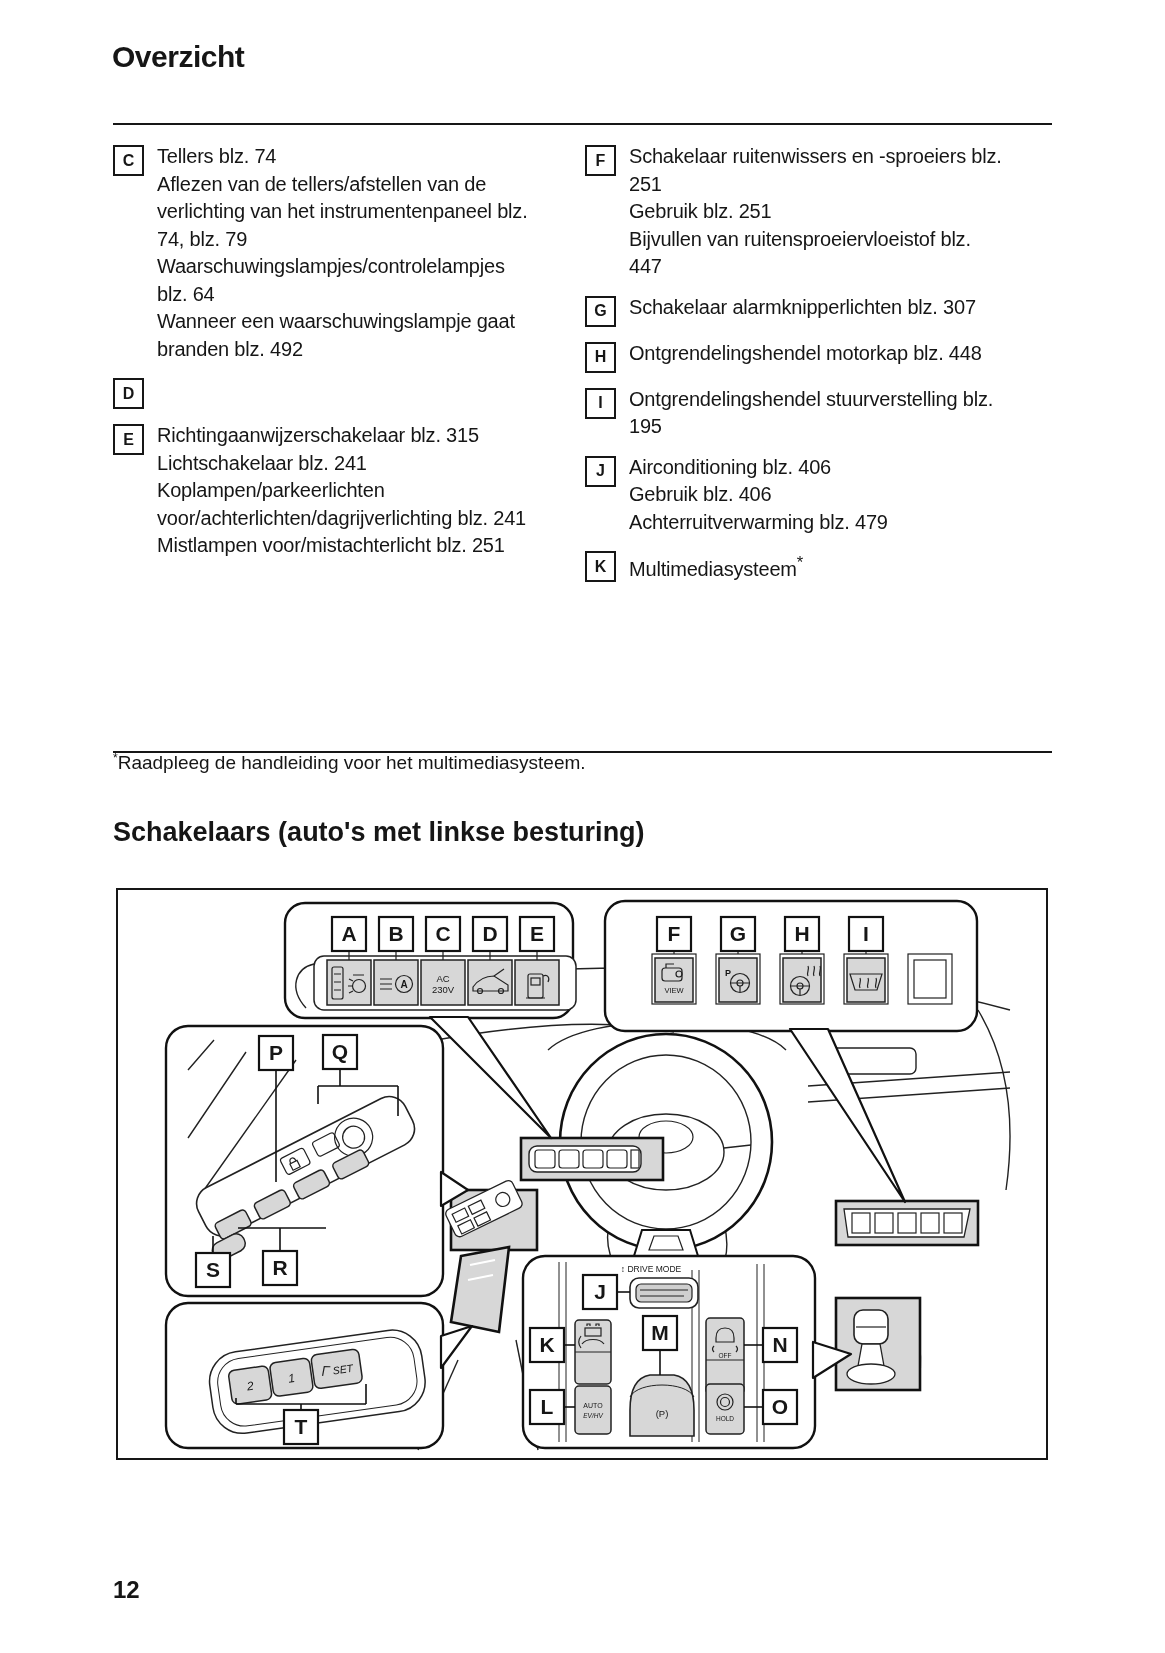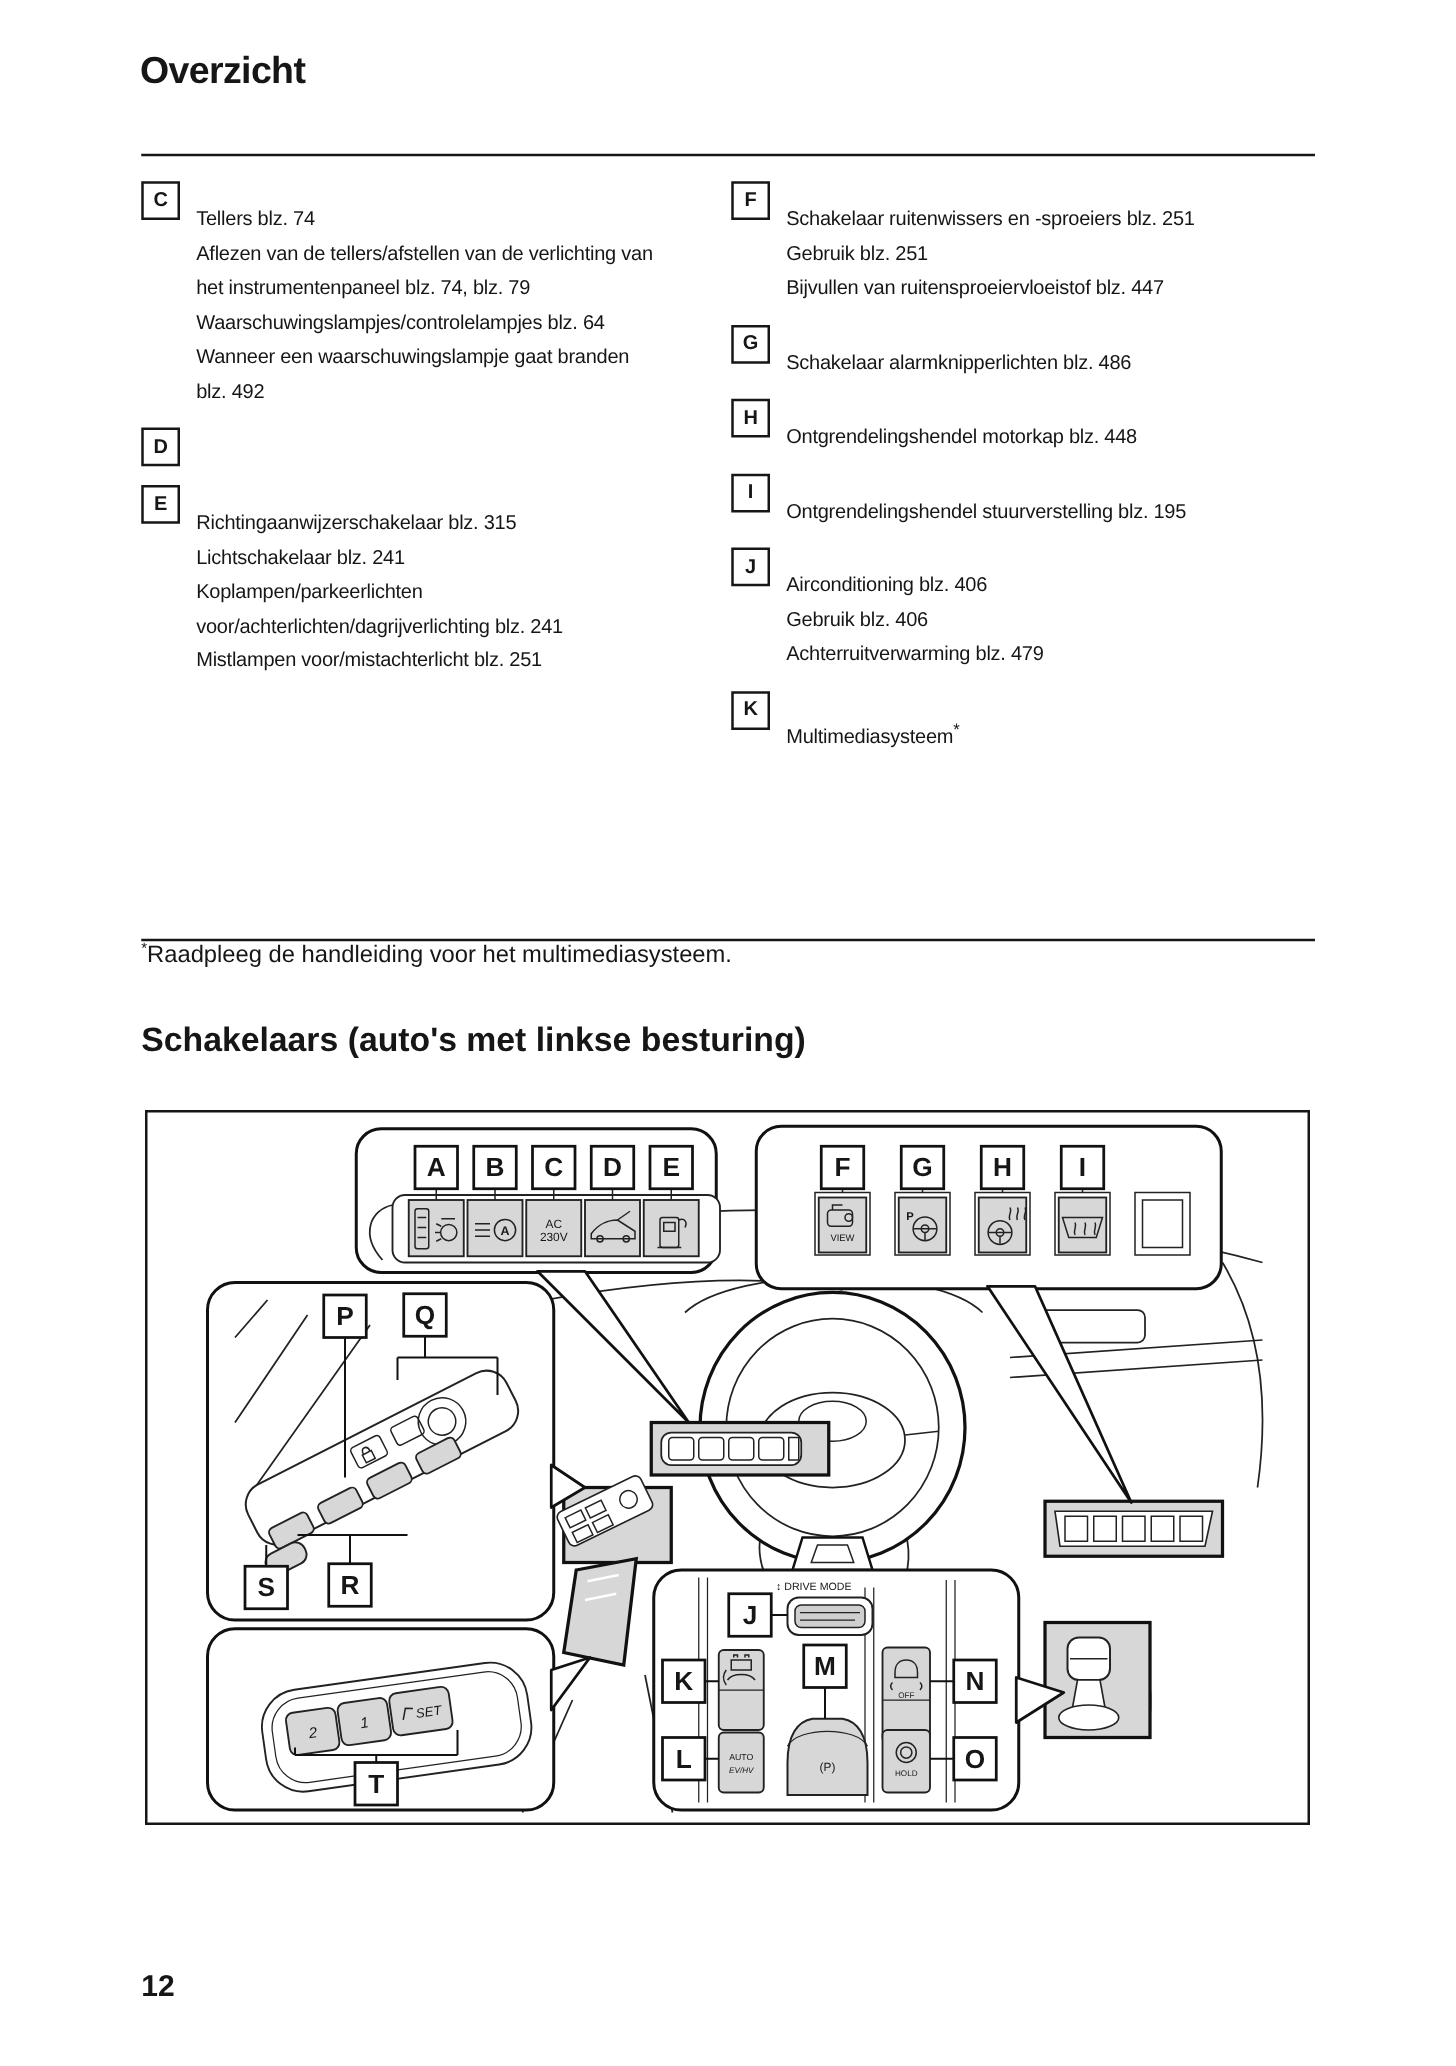--- a/index.html
+++ b/index.html
@@ -6,21 +6,21 @@
   body{width:1165px;height:1653px;background:#ffffff;position:relative;overflow:hidden;
        font-family:"Liberation Sans",sans-serif;color:#161616;}
   .page-title{position:absolute;left:112px;top:40px;font-size:30px;font-weight:bold;letter-spacing:-0.5px;}
   .rule{position:absolute;left:113px;width:939px;height:2px;background:#161616;}
   #rule-top{top:123px;}
   #rule-bottom{top:751px;}
   .columns{position:absolute;left:113px;top:143px;width:939px;display:grid;grid-template-columns:472px 1fr;}
   .entry{display:flex;gap:13px;margin-bottom:13px;}
   .letterbox{width:27px;height:27px;border:2px solid #161616;background:#fff;flex:none;margin-top:2px;
              display:flex;align-items:center;justify-content:center;font-weight:bold;font-size:16px;}
-  .entry-lines{font-size:16px;line-height:27.5px;letter-spacing:-0.2px;margin-top:19px;}
+  .entry-lines{font-size:20px;line-height:27.5px;letter-spacing:-0.2px;}
   .col-left .entry-lines{width:372px;}
   .col-right .entry-lines{width:378px;}
   .footnote{position:absolute;left:113px;top:751px;font-size:19px;}
   .footnote sup{font-size:12px;}
   .subheading{position:absolute;left:113px;top:817px;font-size:27px;font-weight:bold;}
   .diagram{position:absolute;left:116px;top:888px;width:932px;height:572px;border:2px solid #161616;box-sizing:border-box;background:#fff;}
   .diagram svg{display:block;width:100%;height:100%;}
   .page-number{position:absolute;left:113px;top:1576px;font-size:24px;font-weight:bold;}
   svg text{font-family:"Liberation Sans",sans-serif;fill:#161616;}
   .cl{font-weight:bold;font-size:21px;text-anchor:middle;}
@@ -79,21 +79,21 @@
         <div>Schakelaar ruitenwissers en -sproeiers blz. 251</div>
         <div>Gebruik blz. 251</div>
         <div>Bijvullen van ruitensproeiervloeistof blz. 447</div>
       </div>
     </div>
     <div class="entry">
       <div class="letterbox">
           <span>G</span>
         </div>
       <div class="entry-lines">
-        <div>Schakelaar alarmknipperlichten blz. 486</div>
+        <div>Schakelaar alarmknipperlichten blz. 307</div>
       </div>
     </div>
     <div class="entry">
       <div class="letterbox">
           <span>H</span>
         </div>
       <div class="entry-lines">
         <div>Ontgrendelingshendel motorkap blz. 448</div>
       </div>
     </div>

